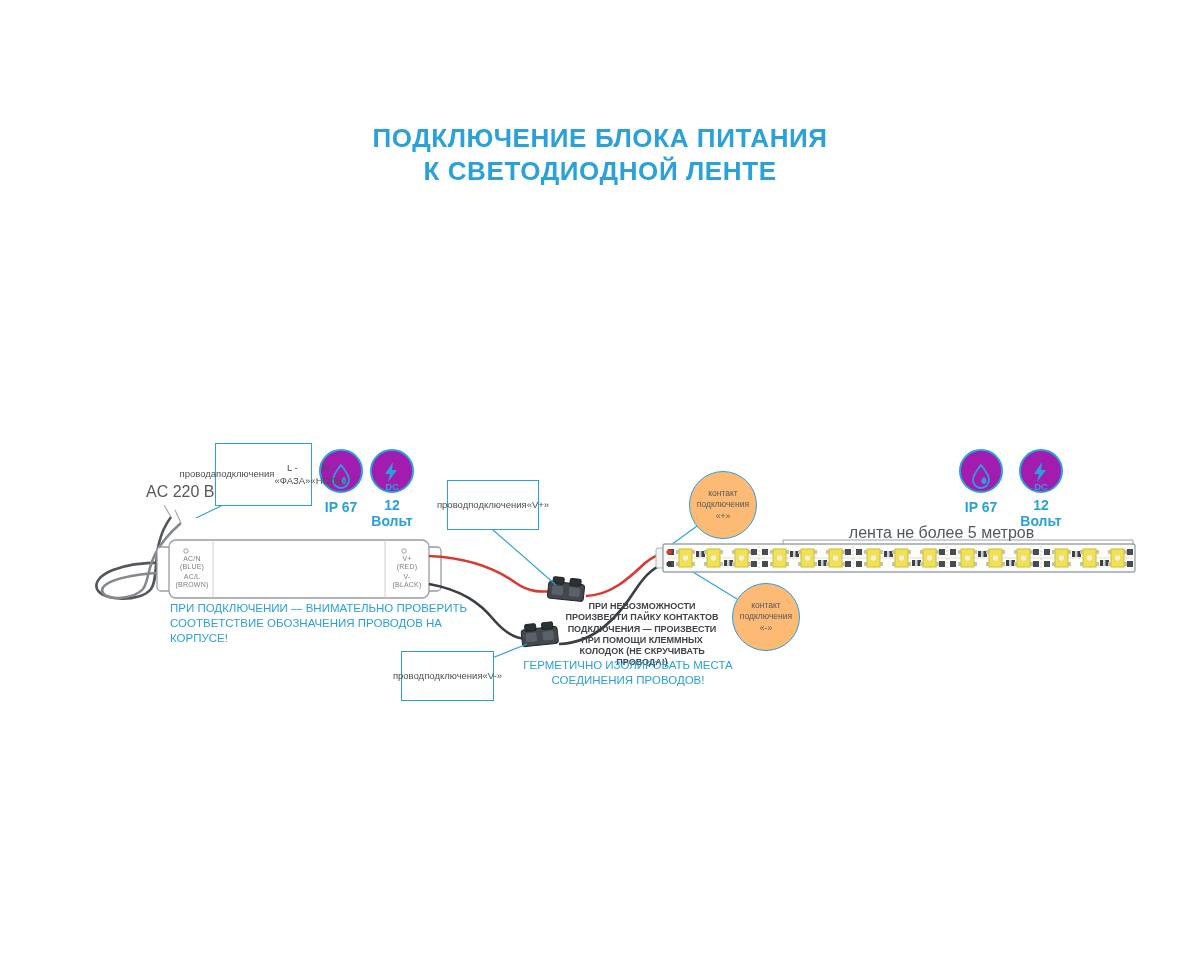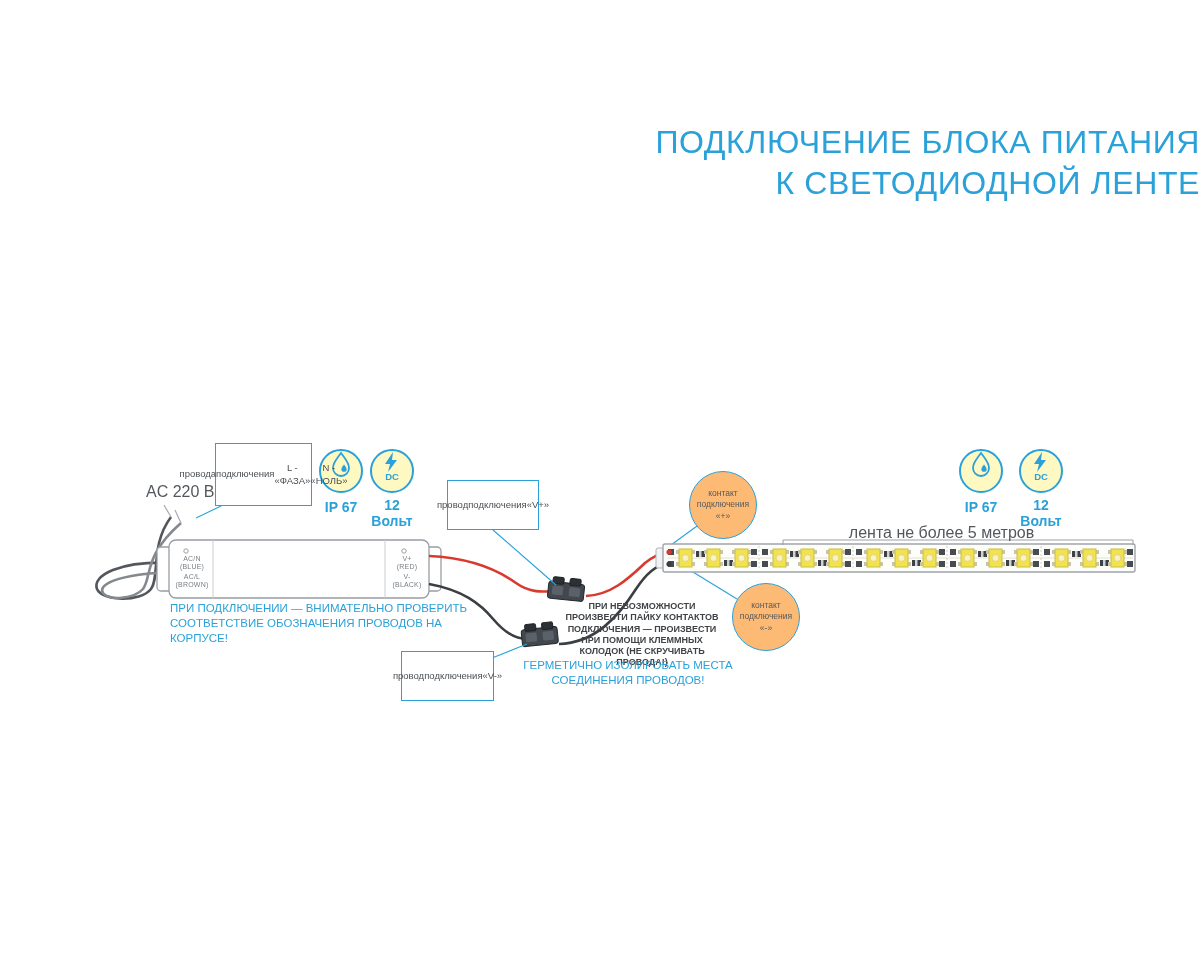--- a/index.html
+++ b/index.html
@@ -1,31 +1,31 @@
 <!DOCTYPE html>
 <html style="--accent: #2aa1d9;"><head>
 <meta charset="utf-8">
 <style>
   :root{ --accent:#2aa1d9; }
   *{margin:0;padding:0;box-sizing:border-box}
   html,body{background:#fff}
   body{font-family:"Liberation Sans",sans-serif;-webkit-font-smoothing:antialiased}
   .page{position:relative;width:1200px;height:960px;background:#fff;overflow:hidden}
   .scene{position:absolute;left:0;top:0;width:1200px;height:960px;z-index:1}
-  .title{position:absolute;top:122px;left:0;width:100%;text-align:right;color:var(--accent);
-         font-size:32px;font-weight:400;line-height:1.28;letter-spacing:.6px;z-index:2}
+  .title{position:absolute;top:122px;left:0;width:100%;text-align:center;color:var(--accent);
+         font-size:26px;font-weight:700;line-height:1.28;letter-spacing:.6px;z-index:2}
   .plainlabel{position:absolute;color:#54585c;font-size:16px;z-index:2}
   .callout-box{position:absolute;z-index:3;background:#fff;border:1.2px solid var(--accent);
          display:flex;flex-direction:row;align-items:center;justify-content:center;
          text-align:center;font-size:9.5px;color:#4a4f54;line-height:1.35}
   .callout-circle{position:absolute;z-index:3;background:#fdba74;border:1.4px solid var(--accent);
          border-radius:50%;display:flex;flex-direction:column;align-items:center;justify-content:center;
          text-align:center;font-size:8.5px;color:#54585c;line-height:1.3}
-  .badge{position:absolute;z-index:2;width:44px;height:44px;background:#fef9c3;border:2.2px solid var(--accent);
-         border-radius:50%;display:flex;align-items:flex-start;justify-content:center}
+  .badge{position:absolute;z-index:2;width:44px;height:44px;background:#a21caf;border:2.2px solid var(--accent);
+         border-radius:50%;display:flex;align-items:flex-end;justify-content:center}
   .badge-label{position:absolute;z-index:2;text-align:center;color:var(--accent);font-size:14px;
          font-weight:600;line-height:1.15}
   .terminal{position:absolute;z-index:2;width:34px;text-align:center;font-size:7px;color:#7b8085;
          line-height:1.15;font-weight:500;letter-spacing:.2px}
   .warn{position:absolute;z-index:2;color:var(--accent);font-weight:400;font-size:11.5px;line-height:1.32}
   .note{position:absolute;z-index:2;color:#3f4347;font-weight:700;font-size:9px;line-height:1.25;text-align:center}
   .center{text-align:center}
   .leader{stroke:var(--accent);stroke-width:1.1;fill:none}
   .outline{fill:#fff;stroke:#989da3;stroke-width:1.3}
 </style>

